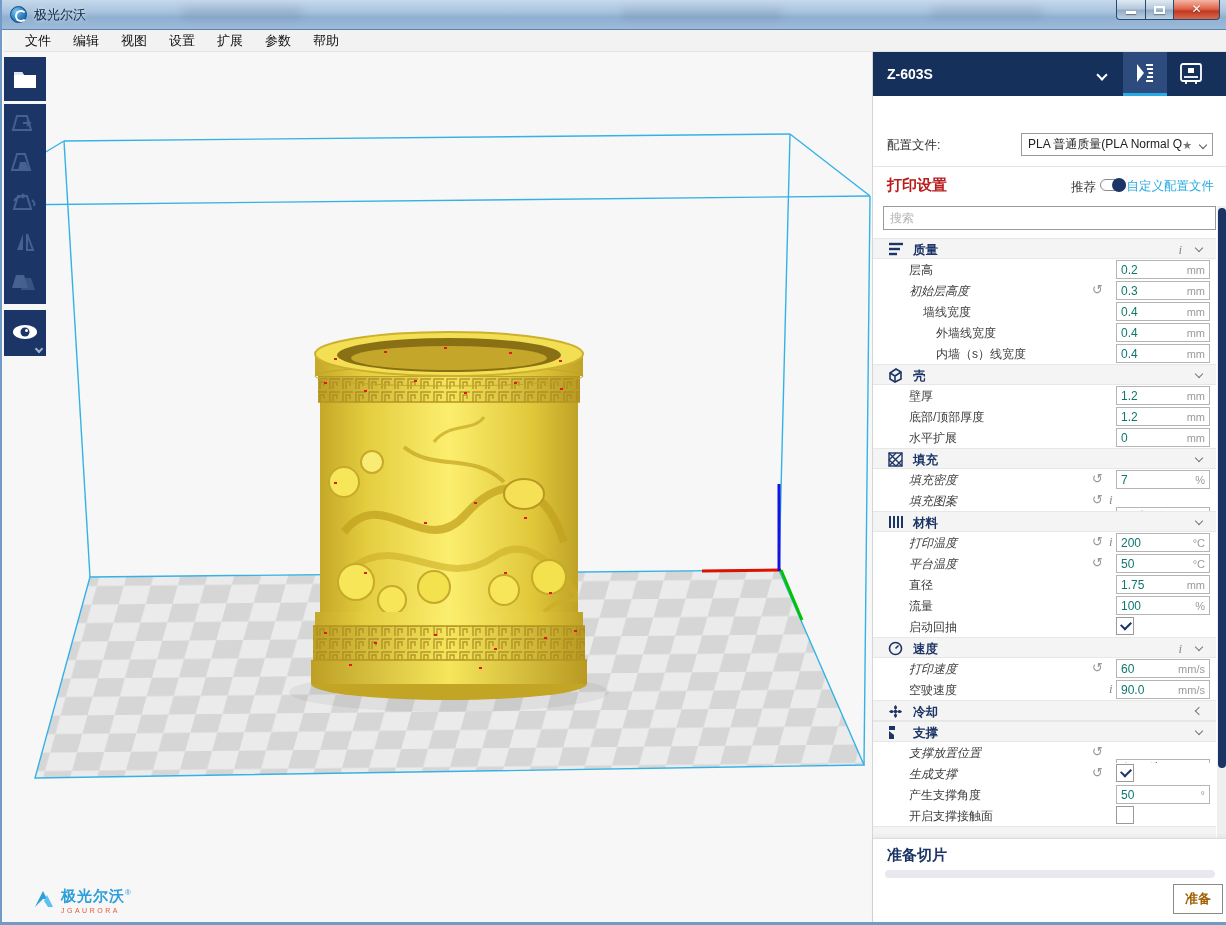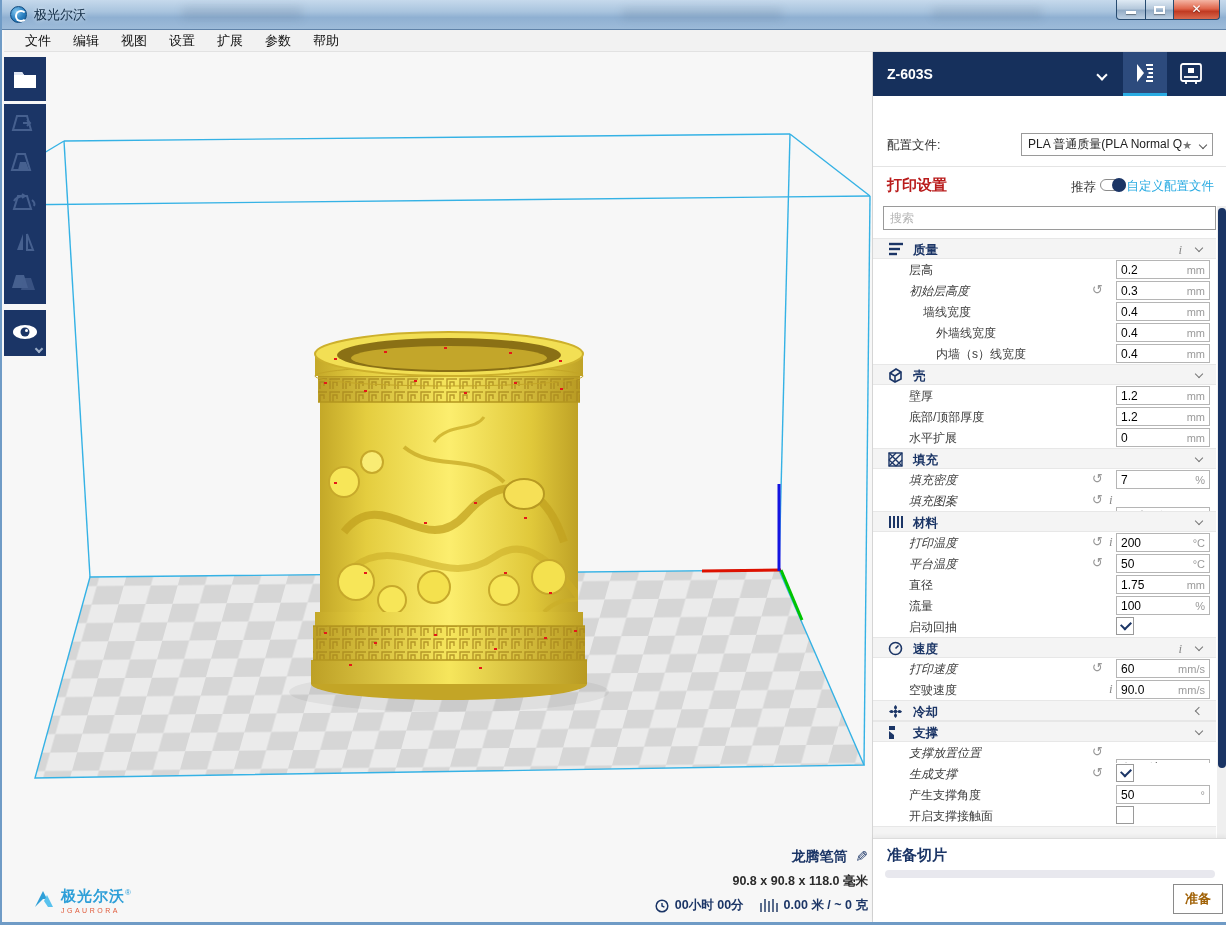--- a/index.html
+++ b/index.html
@@ -124,21 +124,21 @@
   .rlabel { position:absolute; top:3px; font-size:12px; color:#3c3c3c; white-space:nowrap; }
   .ind1 { left:36px; } .ind2 { left:50px; } .ind3 { left:63px; }
   .mod { font-style:italic; }
   .undo { position:absolute; left:219px; top:2px; width:16px; font-size:13px; color:#999; cursor:pointer; }
   .undo:before { content:"\21BA"; }
   .iinfo { font-family:"Liberation Serif",serif; font-style:italic; font-size:13px; color:#8a8a8a;
     cursor:pointer; }
   .row .iinfo { position:absolute; left:236px; top:2px; }
   .field { position:absolute; left:243px; top:1px; width:94px; height:19px; border:1px solid #b5b5b5;
     background:#fff; font-size:12px; display:flex; align-items:center; padding:0 4px; }
-  .field .fval { flex:1; color:#000000; }
+  .field .fval { flex:1; color:#0f766e; }
   .field .funit { color:#9a9a9a; font-size:11px; }
   .ddfield { position:absolute; left:243px; top:17px; width:94px; height:19px; border:1px solid #b5b5b5;
     background:#fff; font-size:13px; display:flex; align-items:center; padding:0 16px 0 5px; }
   .ddfield .fval { flex:1; color:#222; white-space:nowrap; overflow:hidden; }
   .ddfield .chev { position:absolute; right:5px; top:7px; width:5px; height:5px;
     border-right:1.5px solid #555; border-bottom:1.5px solid #555; transform:rotate(45deg); }
   .cbox { position:absolute; left:243px; top:1px; width:18px; height:18px; border:1px solid #9a9a9a;
     background:#fff; }
   .cbox.on:before { content:""; position:absolute; left:4px; top:3px; width:8px; height:5px;
     border-left:2px solid #1b3566; border-bottom:2px solid #1b3566; transform:rotate(-45deg); }
@@ -370,41 +370,20 @@
       <svg width="26" height="26" viewBox="0 0 26 26">
           <g>
         <ellipse cx="13" cy="13" rx="12" ry="7" fill="#fff"></ellipse>
         <circle cx="13" cy="13" r="4.5" fill="#1b3566"></circle>
         <circle cx="14.5" cy="11.5" r="1.5" fill="#fff"></circle>
           </g>
         </svg>
       <div class="chev"></div>
     </div>
 
-    <div id="model-info">
-      <div class="name-line">
-        <span>龙腾笔筒</span><span class="pencil-icon"></span>
-      </div>
-      <div class="dim-line">90.8 x 90.8 x 118.0 毫米</div>
-      <div class="usage-line">
-        <svg width="14" height="14" viewBox="0 0 14 14">
-          <circle cx="7" cy="7" r="5.8" fill="none" stroke="#1b3566" stroke-width="1.5"></circle>
-          <path d="M7,4 v3 l2.4,1.2" fill="none" stroke="#1b3566" stroke-width="1.4"></path>
-          </svg>
-        <span>00小时 00分</span>
-        <span class="bars-icon">
-            <i style="height:9px"></i>
-            <i style="height:13px"></i>
-            <i style="height:11px"></i>
-            <i style="height:13px"></i>
-            <i style="height:9px"></i>
-          </span>
-        <span>0.00 米 / ~ 0 克</span>
-      </div>
-    </div>
 
     <div id="logo">
       <svg width="24" height="24" viewBox="0 0 24 24">
         <path d="M3,20 L11,4 L15,12 L11,12 Z" fill="#2e9fd8"></path>
         <path d="M12,14 L15,8 L21,20 L16,20 Z" fill="#59c2ee"></path>
         </svg>
       <div>
         <span class="brand">极光尔沃</span><span class="reg">®</span>
         <div class="sub">JGAURORA</div>
       </div>

